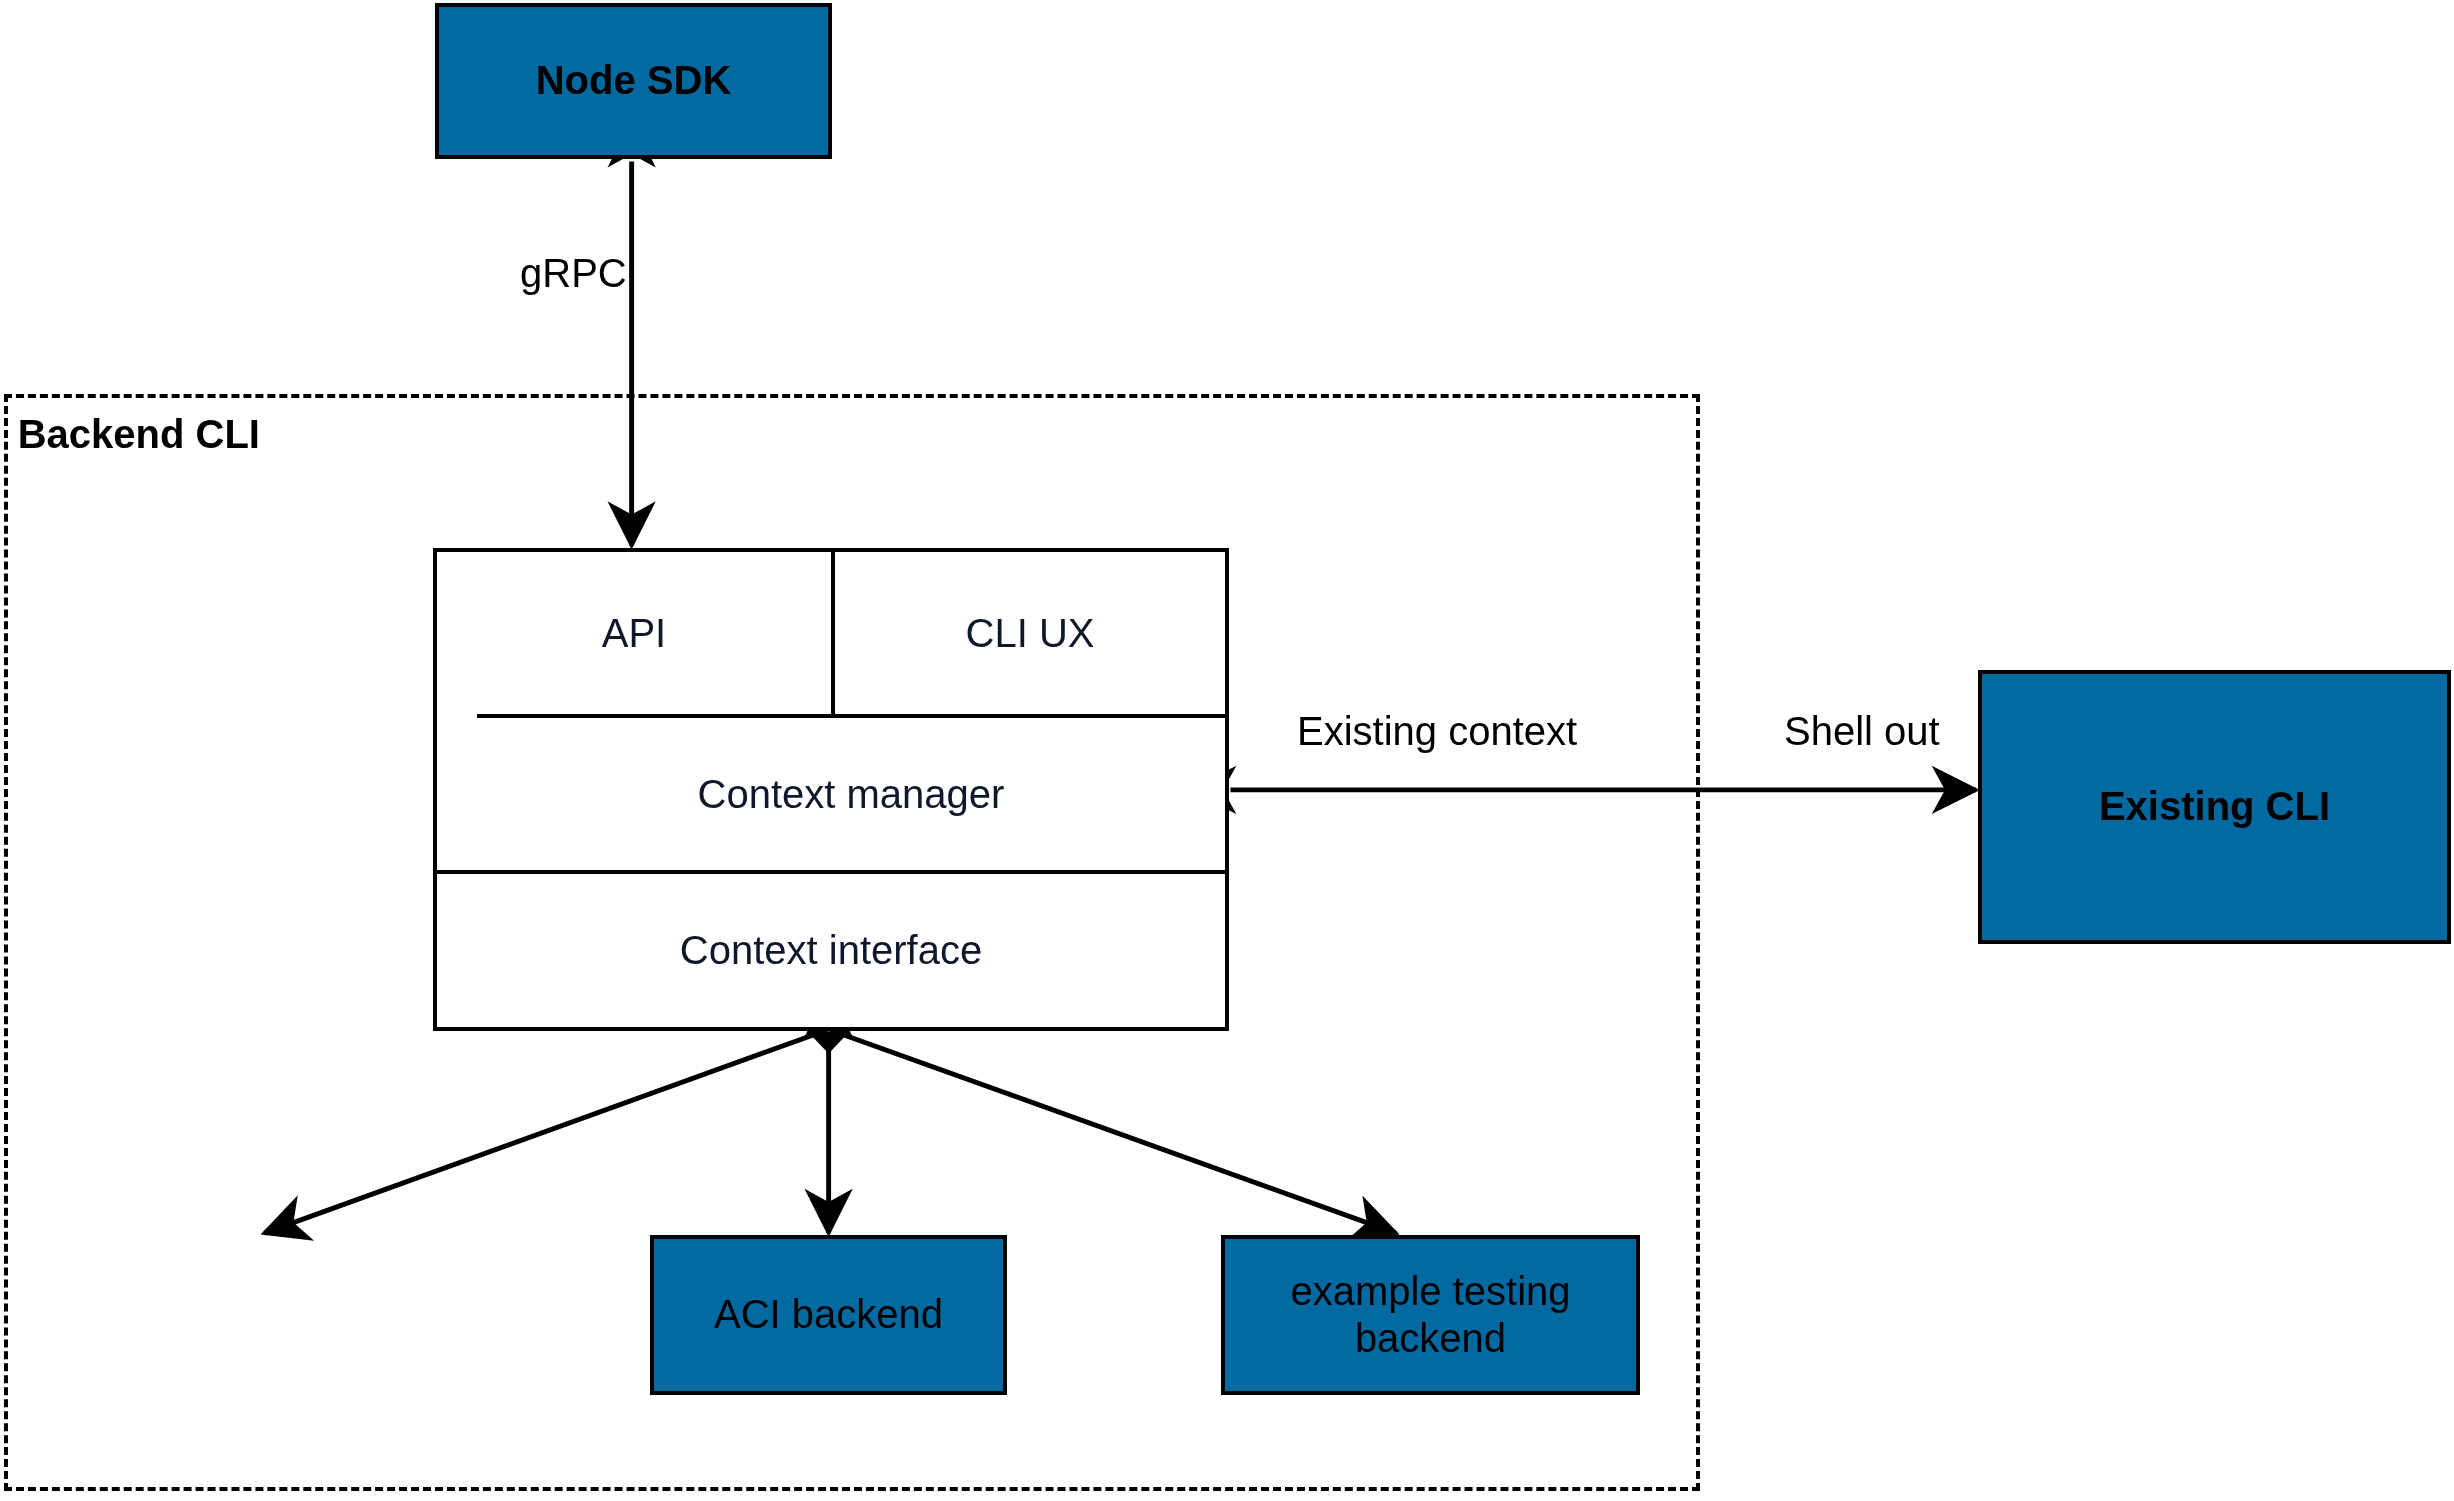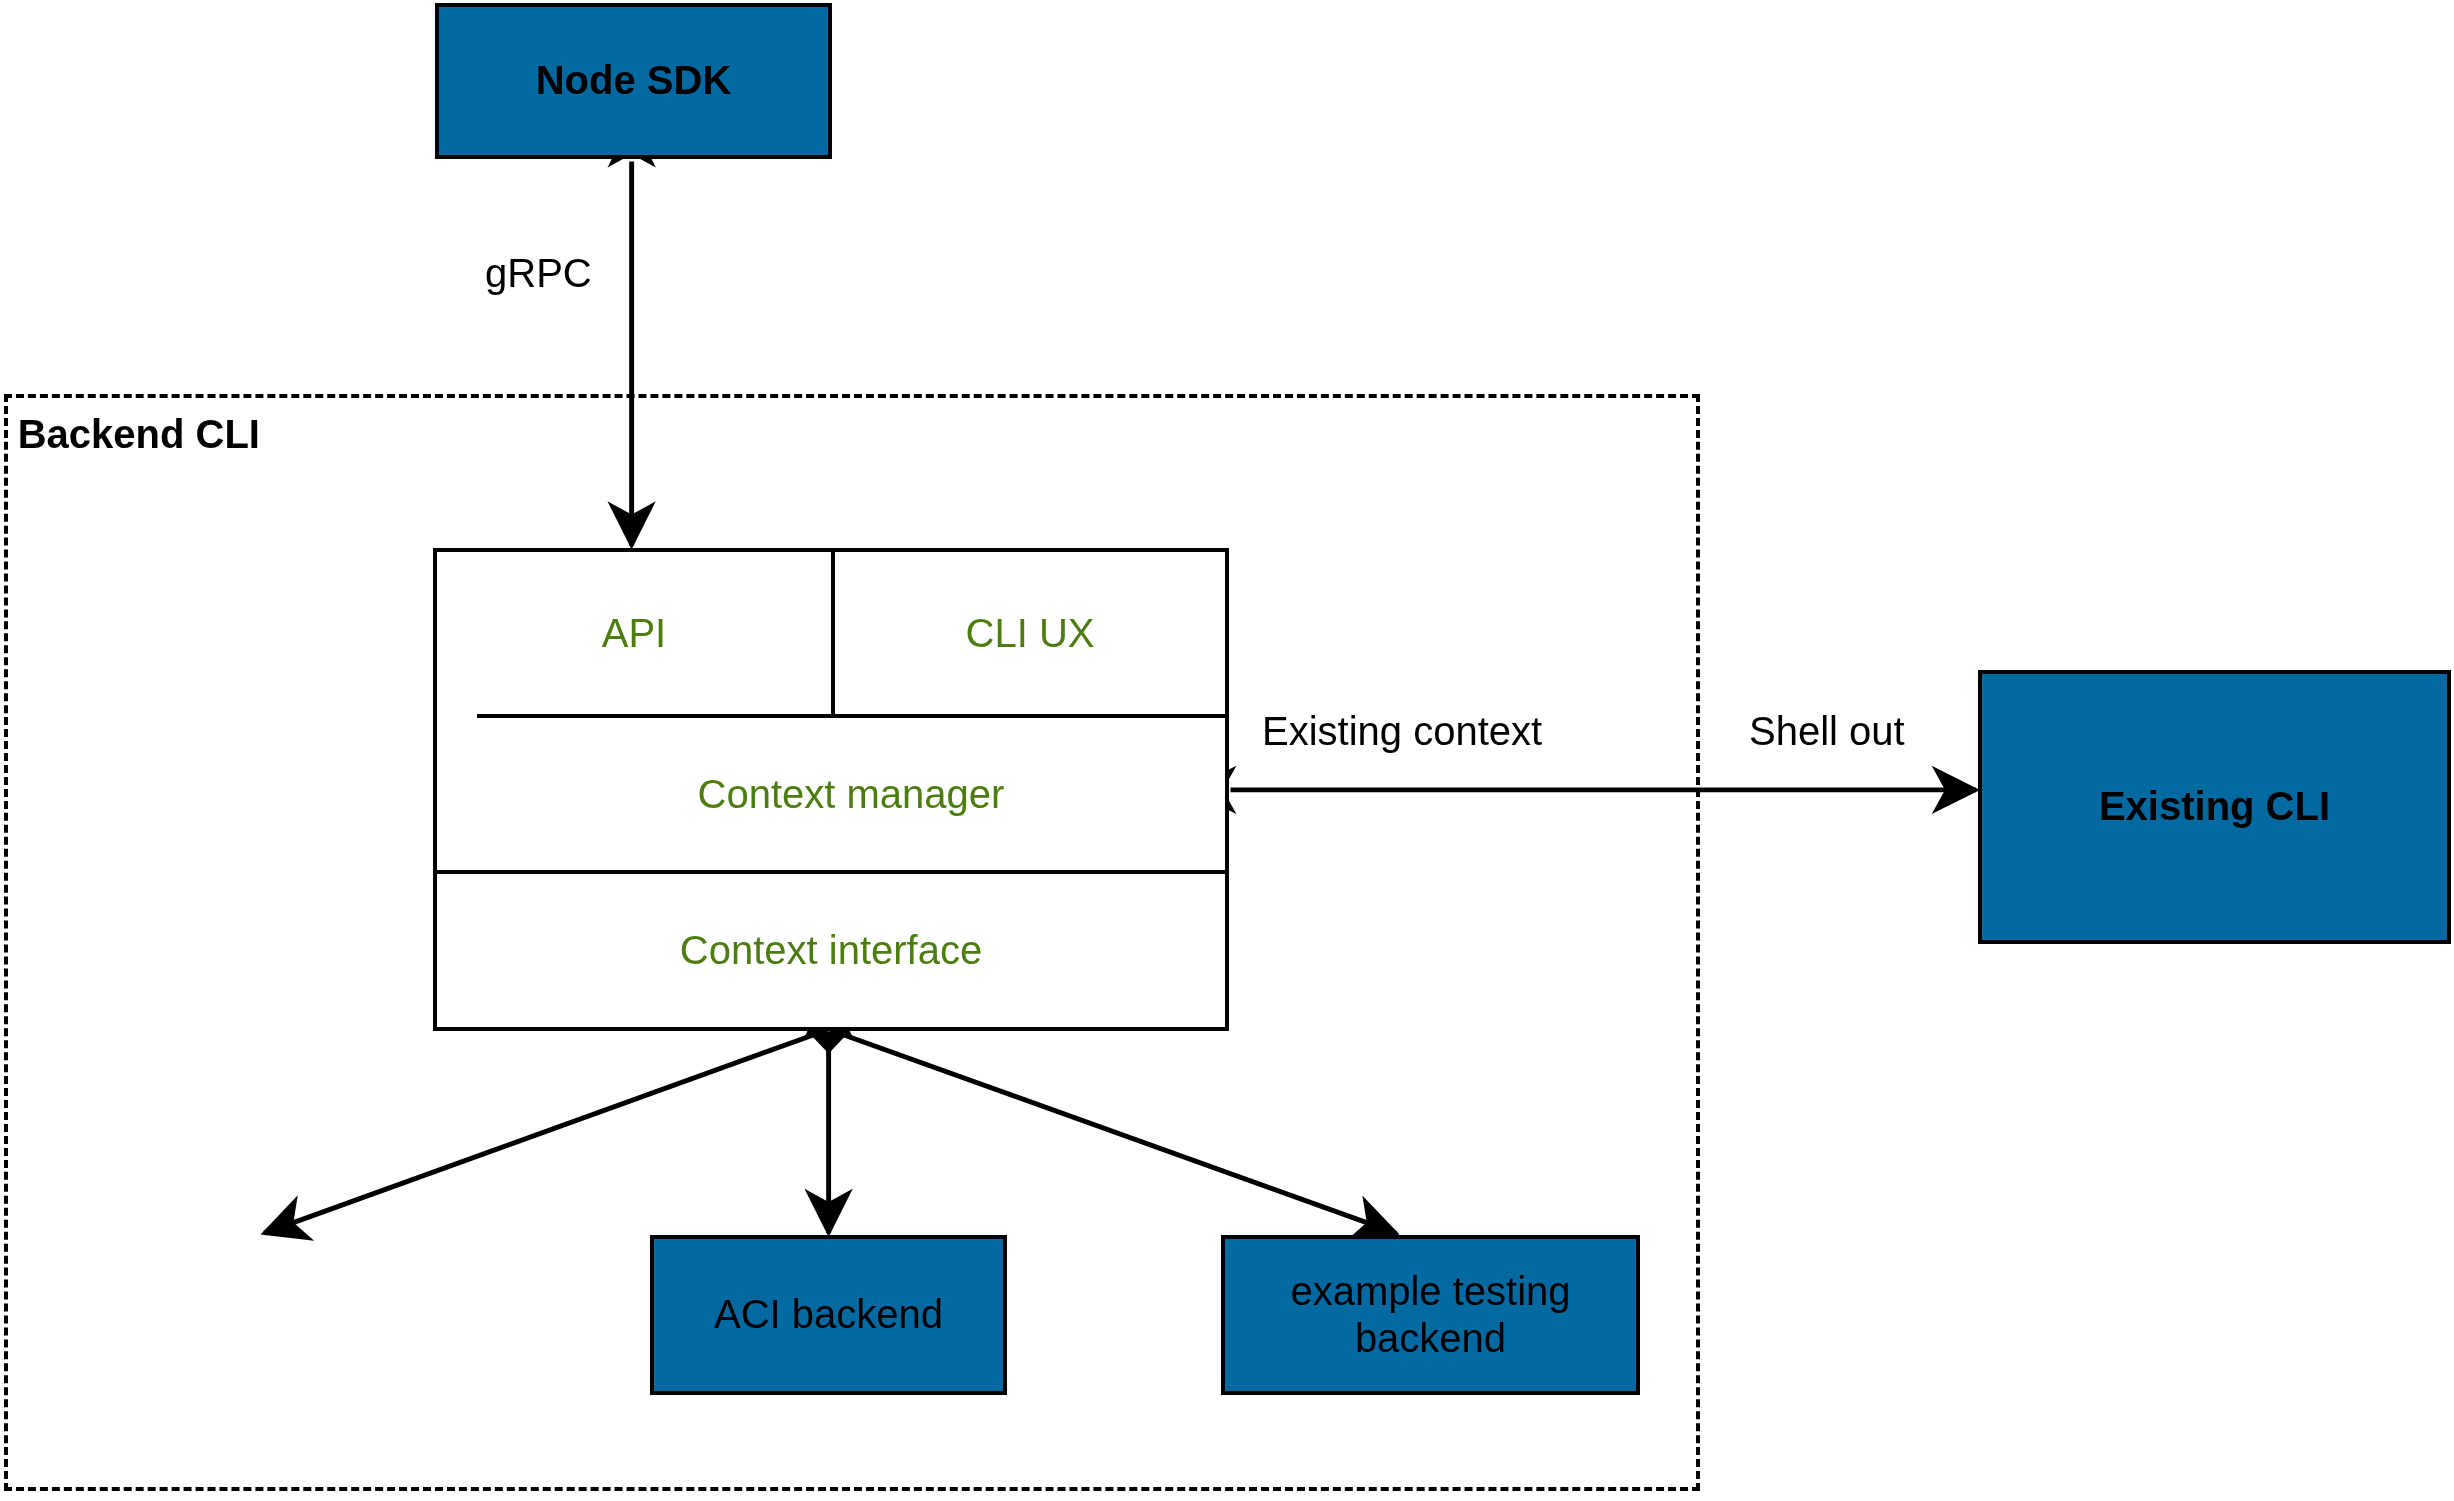--- a/index.html
+++ b/index.html
@@ -72,30 +72,31 @@
   .stack-row + .stack-row {
     border-top: 4.9px solid #000000;
   }
   .stack-cell {
     box-sizing: border-box;
     display: flex;
     align-items: center;
     justify-content: center;
     text-align: center;
     font-size: 40px;
-    color: #4d7c0f;
+    color: #0f172a;
   }
   .stack-cell + .stack-cell {
     border-left: 4.9px solid #000000;
   }
   .edge-label {
     position: absolute;
     font-size: 40px;
     color: #000000;
     white-space: nowrap;
+    margin-left: 35px;
   }
 </style>
 </head>
 <body>
 
 <div id="canvas">
 
   <div class="group-box" style="left:3.9px; top:394px; width:1696px; height:1097px;"></div>
   <div class="group-title" style="left:17.7px; top:412px;">Backend CLI</div>
 

